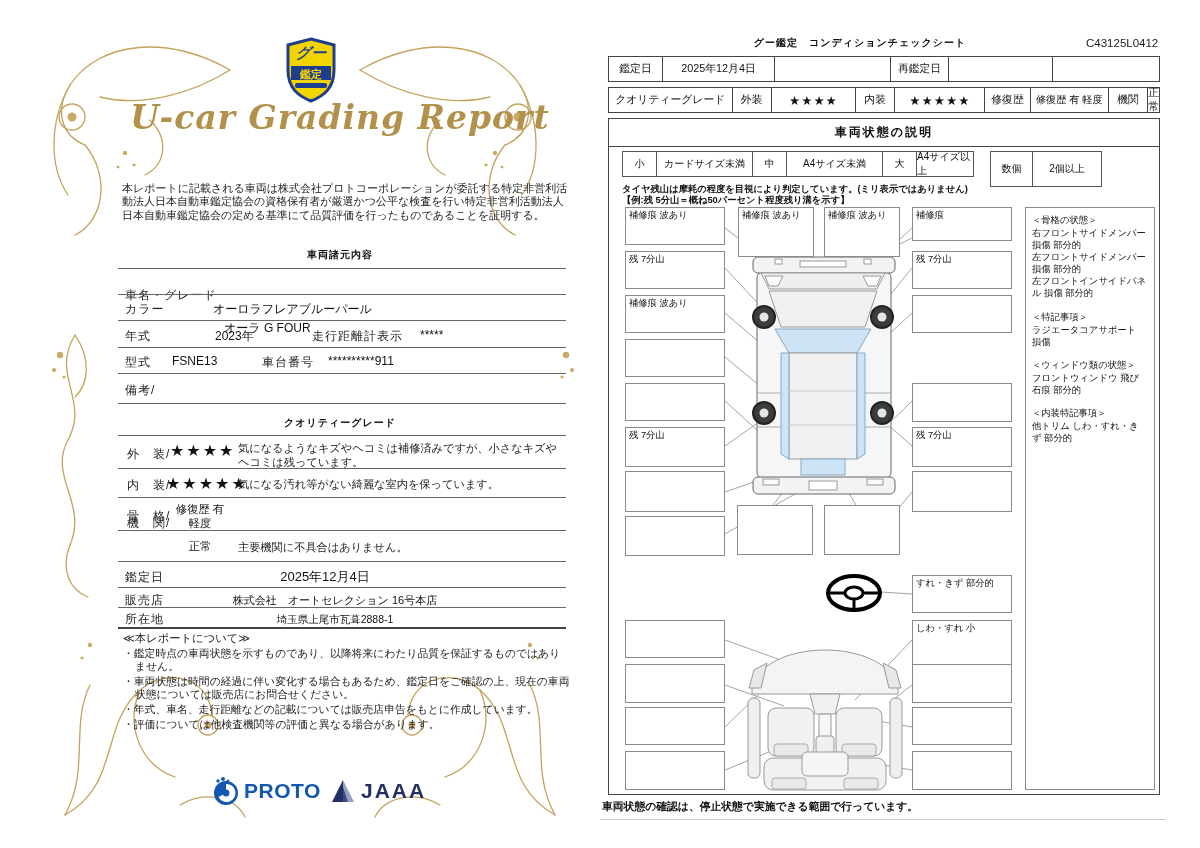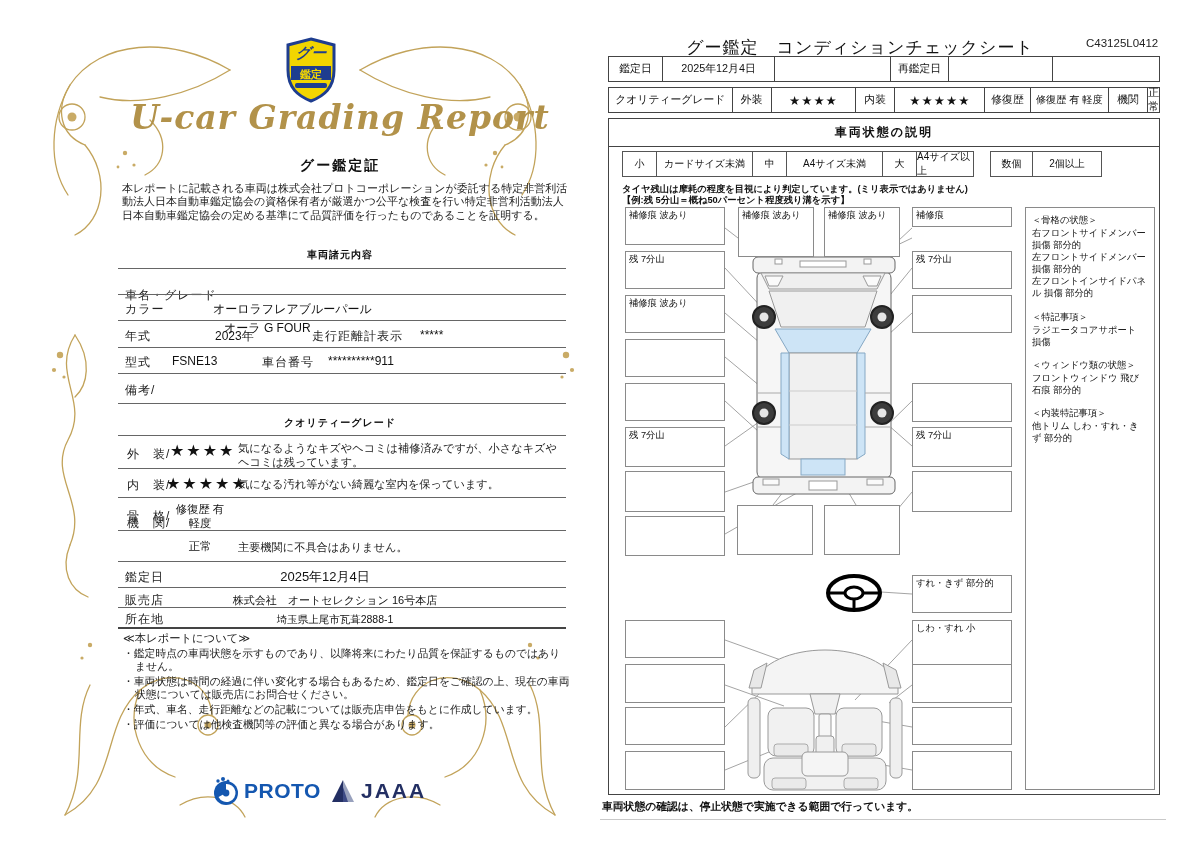--- a/index.html
+++ b/index.html
@@ -20,21 +20,21 @@
   .gdesc{font-size:11.2px;line-height:1.25;color:#222;}
   .gcell{font-size:11.3px;text-align:center;line-height:1.2;}
   .about{font-size:10.8px;line-height:1.2;color:#222;}
   .about-item{padding-left:12px;text-indent:-12px;margin-bottom:2px;}
   .logo-text-proto{font-size:21px;font-weight:700;color:#1457b0;letter-spacing:0.5px;}
   .logo-text-jaaa{font-size:21px;font-weight:800;color:#232f63;letter-spacing:2px;}
   .badge-wrap{position:absolute;left:284px;top:37px;width:54px;height:66px;}
   .badge-top{position:absolute;left:0;top:7px;width:54px;text-align:center;font-size:15px;font-weight:800;color:#1e3d8f;font-style:italic;}
   .badge-band{position:absolute;left:0;top:30px;width:54px;text-align:center;font-size:11px;font-weight:800;color:#f2d500;}
   
-  .r-title{font-size:17px;font-weight:normal;letter-spacing:1px;}
+  .r-title{font-size:10px;font-weight:bold;letter-spacing:1px;}
   .r-code{font-size:11.5px;color:#222;}
   .rrow{position:absolute;display:flex;border:1.5px solid #444;background:#fff;box-sizing:border-box;}
   .rcell{border-right:1.5px solid #444;display:flex;align-items:center;justify-content:center;
          font-size:10.8px;box-sizing:border-box;height:100%;}
   .rcell:last-child{border-right:none;}
   .rcell.star{font-size:12.5px;letter-spacing:1px;}
   .cond-box{position:absolute;border:1.5px solid #444;box-sizing:border-box;background:#fff;}
   .cond-title{border-bottom:1.5px solid #444;height:27px;display:flex;align-items:center;justify-content:center;
               font-size:12px;font-weight:bold;letter-spacing:2px;}
   .legend{position:absolute;display:flex;border:1px solid #555;box-sizing:border-box;background:#fff;}
@@ -117,21 +117,20 @@
     <svg width="54" height="66" viewBox="0 0 54 66">
       <path d="M27,2 L50,8 L50,33 C50,51 40,59 27,64 C14,59 4,51 4,33 L4,8 Z" fill="#f2d500" stroke="#1e3d8f" stroke-width="3"></path>
       <rect x="7" y="29" width="40" height="14" fill="#1e3d8f"></rect>
       <rect x="11" y="46" width="32" height="5" rx="2" fill="#1e3d8f"></rect>
     </svg>
     <div class="badge-top">グー</div>
     <div class="badge-band">鑑定</div>
   </div>
 
   <div class="abs script-title center" style="left:115px;top:98px;width:450px;">U-car Grading Report</div>
-  <div class="abs cert-title center" style="left:115px;top:157px;width:450px;">グー鑑定証</div>
   <div class="abs intro" style="left:122px;top:182px;width:447px;">本レポートに記載される車両は株式会社プロトコーポレーションが委託する特定非営利活動法人日本自動車鑑定協会の資格保有者が厳選かつ公平な検査を行い特定非営利活動法人日本自動車鑑定協会の定める基準にて品質評価を行ったものであることを証明する。</div>
 
   <div class="abs sec-title center" style="left:115px;top:248px;width:450px;">車両諸元内容</div>
   <div class="hline" style="left:118px;top:268px;width:448px;"></div>
   <div class="abs lbl" style="left:125px;top:275px;margin-top:12px;">車名・グレード</div>
   <div class="abs val" style="left:224px;top:275px;margin-top:45px;">オーラ G FOUR</div>
   <div class="hline" style="left:118px;top:294px;width:448px;"></div>
   <div class="abs lbl" style="left:125px;top:301px;">カラー</div>
   <div class="abs val" style="left:213px;top:301px;">オーロラフレアブルーパール</div>
   <div class="hline" style="left:118px;top:320px;width:448px;"></div>
@@ -233,21 +232,21 @@
   </div>
 
   <div class="legend" style="left:622px;top:151px;width:352px;height:26px;">
     <div class="lcell" style="width:34px;">小</div>
     <div class="lcell" style="width:96px;">カードサイズ未満</div>
     <div class="lcell" style="width:34px;">中</div>
     <div class="lcell" style="width:96px;">A4サイズ未満</div>
     <div class="lcell" style="width:34px;">大</div>
     <div class="lcell" style="flex:1;">A4サイズ以上</div>
   </div>
-  <div class="legend" style="left:990px;top:151px;width:112px;height:26px;">
+  <div class="legend" style="left:990px;top:151px;width:112px;height:36px;">
     <div class="lcell" style="width:42px;">数個</div>
     <div class="lcell" style="flex:1;">2個以上</div>
   </div>
 
   <div class="abs tire-note" style="left:622px;top:184px;width:420px;">タイヤ残山は摩耗の程度を目視により判定しています。(ミリ表示ではありません)</div>
   <div class="abs tire-note" style="left:622px;top:195px;width:420px;">【例:残 5分山＝概ね50パーセント程度残り溝を示す】</div>
 
   <svg class="abs" style="left:600px;top:0;" width="570" height="848" viewBox="0 0 570 848">
     <g stroke="#9a9a9a" stroke-width="0.9">
       <line x1="125" y1="228" x2="190" y2="278"></line>
@@ -347,21 +346,21 @@
   <div class="ann" style="left:625px;top:207px;width:100px;height:38px;">補修痕 波あり</div>
   <div class="ann" style="left:625px;top:251px;width:100px;height:38px;">残 7分山</div>
   <div class="ann" style="left:625px;top:295px;width:100px;height:38px;">補修痕 波あり</div>
   <div class="ann" style="left:625px;top:339px;width:100px;height:38px;"></div>
   <div class="ann" style="left:625px;top:383px;width:100px;height:38px;"></div>
   <div class="ann" style="left:625px;top:427px;width:100px;height:40px;">残 7分山</div>
   <div class="ann" style="left:625px;top:471px;width:100px;height:41px;"></div>
   <div class="ann" style="left:625px;top:516px;width:100px;height:40px;"></div>
   <div class="ann" style="left:738px;top:207px;width:76px;height:50px;">補修痕 波あり</div>
   <div class="ann" style="left:824px;top:207px;width:76px;height:50px;">補修痕 波あり</div>
-  <div class="ann" style="left:912px;top:207px;width:100px;height:20px;">補修痕</div>
+  <div class="ann" style="left:912px;top:207px;width:100px;height:34px;">補修痕</div>
   <div class="ann" style="left:912px;top:251px;width:100px;height:38px;">残 7分山</div>
   <div class="ann" style="left:912px;top:295px;width:100px;height:38px;"></div>
   <div class="ann" style="left:912px;top:383px;width:100px;height:39px;"></div>
   <div class="ann" style="left:912px;top:427px;width:100px;height:40px;">残 7分山</div>
   <div class="ann" style="left:912px;top:471px;width:100px;height:41px;"></div>
   <div class="ann" style="left:737px;top:505px;width:76px;height:50px;"></div>
   <div class="ann" style="left:824px;top:505px;width:76px;height:50px;"></div>
   <div class="ann" style="left:912px;top:575px;width:100px;height:38px;">すれ・きず 部分的</div>
   <div class="ann" style="left:912px;top:620px;width:100px;height:52px;">しわ・すれ 小</div>
   <div class="ann" style="left:625px;top:620px;width:100px;height:38px;"></div>

